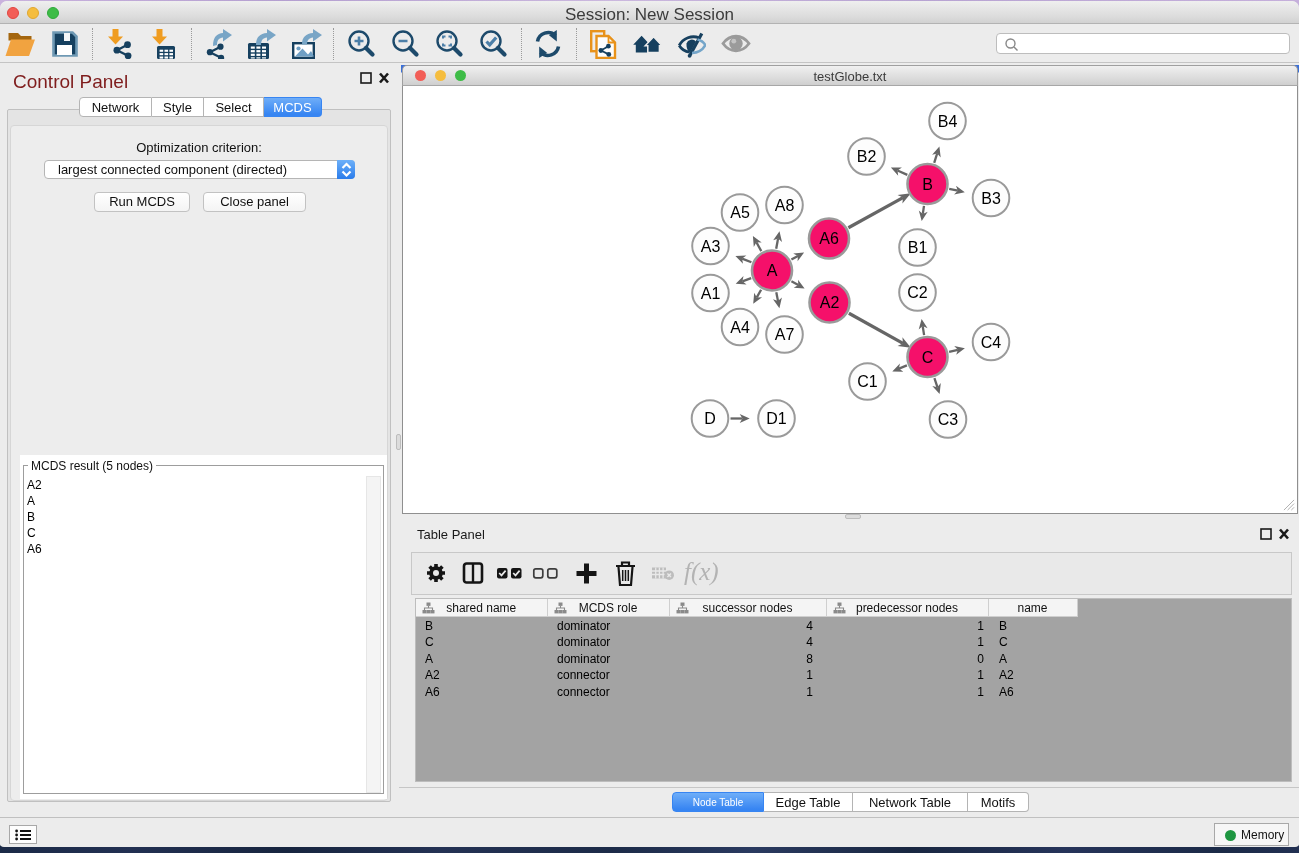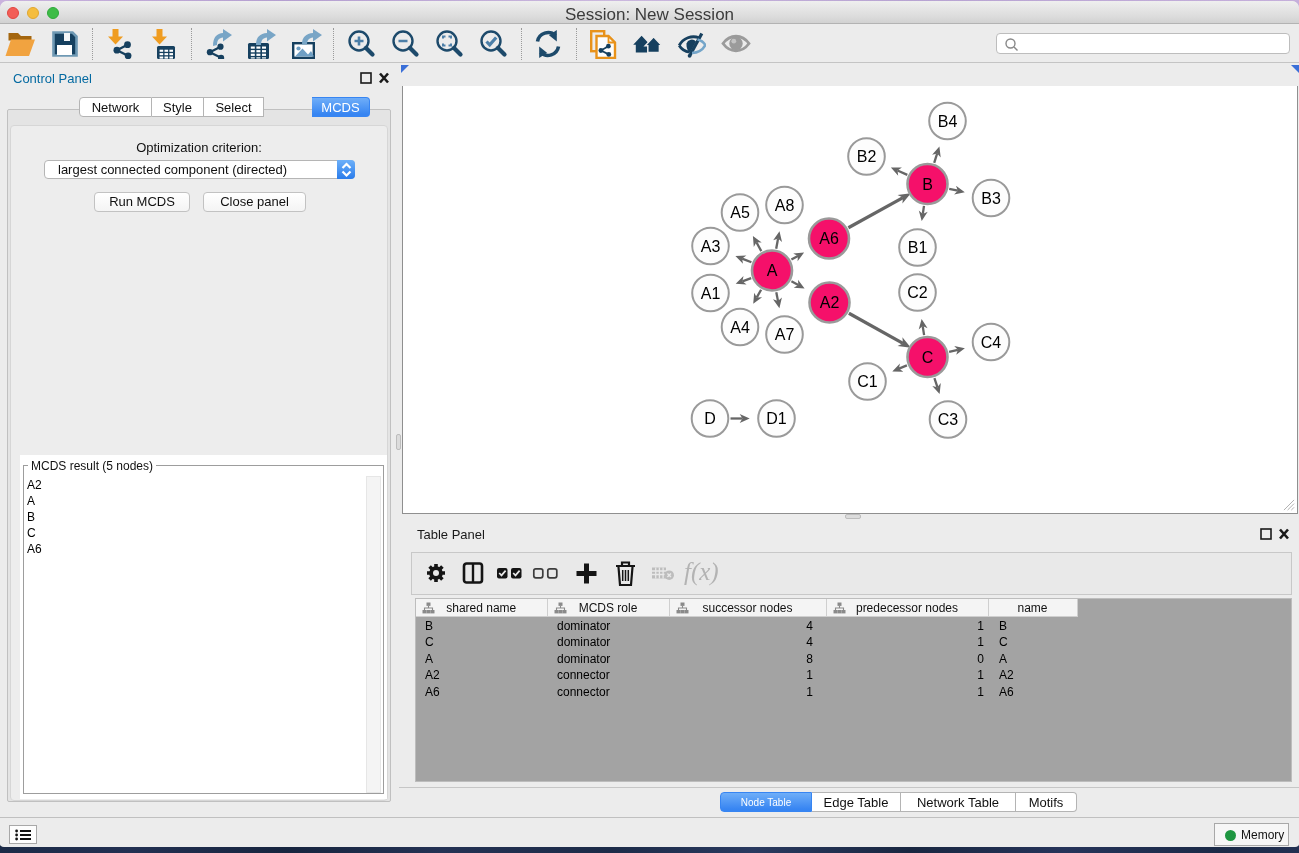--- a/index.html
+++ b/index.html
@@ -14,32 +14,32 @@
 .tl { position:absolute; top:6px; width:12px; height:12px; border-radius:50%; }
 #titletext { position:absolute; top:4px; width:100%; text-align:center; font-size:17px; color:#3c3c3c; }
 #toolbar { position:absolute; left:0; top:24px; width:1299px; height:38px; background:#ececec; border-bottom:1px solid #c4c4c4;}
 .sep { position:absolute; top:3px; height:32px; width:0; border-left:1px dotted #9a9a9a; }
 .ticon { position:absolute; top:4px; }
 #searchbox { position:absolute; left:996px; top:8px; width:294px; height:21px; background:#fff;
   border:1px solid #bdbdbd; border-radius:4px; }
 #searchbox svg { position:absolute; left:7px; top:3px; }
 
 #cpanel { position:absolute; left:0; top:62px; width:395px; height:755px; background:#ececec; }
-#cpanel .hdr { position:absolute; left:13px; top:8px; font-size:13px; color:#0369a1; }
+#cpanel .hdr { position:absolute; left:13px; top:8px; font-size:19px; color:#7f1d1d; }
 .winbtns { position:absolute; }
 #cpbox { position:absolute; left:7px; top:46px; width:384px; height:693px; border:1px solid #c0c0c0;
   background:#e4e4e4; border-radius:2px;}
 #cpbox2 { position:absolute; left:2px; top:15px; width:378px; height:676px; background:#ededed;
   border:1px solid #d6d6d6; border-radius:4px;}
 .tabrow { position:absolute; display:flex; }
 .tab { height:20px; line-height:20px; background:#fff; border:1px solid #b4b4b4;
   border-left:none; font-size:13px; color:#111; text-align:center;}
 .tab.first { border-left:1px solid #b4b4b4; border-radius:4px 0 0 4px; }
 .tab.last { border-radius:0 4px 4px 0; }
-.tab.sel { background:linear-gradient(#6faef8,#3785f2 90%); color:#fff; border-color:#3785f2;margin-left:48px; }
+.tab.sel { background:linear-gradient(#6faef8,#3785f2 90%); color:#fff; border-color:#3785f2; }
 #optlabel { position:absolute; left:0; top:14px; width:100%; text-align:center; font-size:13px; color:#111;}
 #dropdown { position:absolute; left:33px; top:34px; width:311px; height:19px; background:#fff;
   border:1px solid #b5b5b5; border-radius:4px; font-size:13px; color:#111; line-height:18px; text-indent:13px;}
 #ddbtn { position:absolute; right:-1px; top:-1px; width:18px; height:19px; border-radius:0 4px 4px 0;
   background:linear-gradient(#6db0f9,#2a7ceb); text-indent:0; }
 #ddbtn svg { position:absolute; left:0; top:0; }
 .btn { position:absolute; height:20px; background:linear-gradient(#ffffff,#f4f4f4); border:1px solid #c2c2c2;
   border-radius:4px; font-size:13px; color:#111; text-align:center; line-height:18px;}
 #resultbox { position:absolute; left:9px; top:329px; width:367px; height:344px; background:#fff; }
 #fieldset { position:absolute; left:3px; top:10px; width:361px; height:329px; border:1px solid #9d9d9d; }
@@ -236,20 +236,26 @@
     <div class="tab sel last" style="width:58px">MCDS</div>
   </div>
 </div>
 <div id="netwin">
   <svg style="position:absolute;left:-1px;top:0" width="8" height="8">
         <path d="M0 0 h8 L0 8 Z" fill="#3a6fd8"></path>
       </svg>
   <svg style="position:absolute;right:-1px;top:0" width="8" height="8">
         <path d="M0 0 h8 v8 Z" fill="#3a6fd8"></path>
       </svg>
+  <div id="nettitle">
+    <div class="tl" style="left:12px;top:4px;width:11px;height:11px;background:#f25e57;"></div>
+    <div class="tl" style="left:32px;top:4px;width:11px;height:11px;background:#f5bd3e;"></div>
+    <div class="tl" style="left:52px;top:4px;width:11px;height:11px;background:#3ebc47;"></div>
+    <div style="position:absolute;top:3px;width:100%;text-align:center;font-size:13px;color:#3c3c3c;">testGlobe.txt</div>
+  </div>
   <div id="netcontent">
 <svg width="894" height="427" viewBox="0 0 894 427" style="position:absolute;left:0;top:0">
 <line x1="348.2" y1="192.1" x2="339.4" y2="195.3" stroke="#666" stroke-width="2.3"></line>
 <path d="M332.7 197.8 L340.5 190.1 L339.4 195.3 L343.6 198.6 Z" fill="#666"></path>
 <line x1="348.4" y1="176.3" x2="339.1" y2="172.6" stroke="#666" stroke-width="2.3"></line>
 <path d="M332.4 169.9 L343.4 169.4 L339.1 172.6 L340.0 177.8 Z" fill="#666"></path>
 <line x1="358.1" y1="203.8" x2="353.8" y2="211.4" stroke="#666" stroke-width="2.3"></line>
 <path d="M350.2 217.7 L351.2 206.8 L353.8 211.4 L359.1 211.2 Z" fill="#666"></path>
 <line x1="358.3" y1="165.1" x2="353.4" y2="156.3" stroke="#666" stroke-width="2.3"></line>
 <path d="M349.9 150.0 L358.7 156.5 L353.4 156.3 L350.8 160.9 Z" fill="#666"></path>

